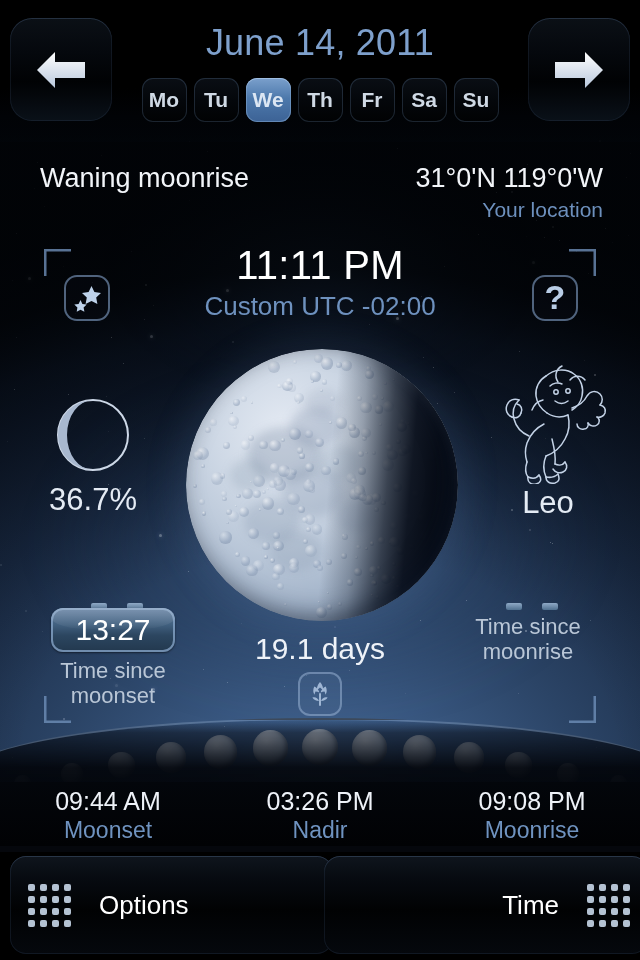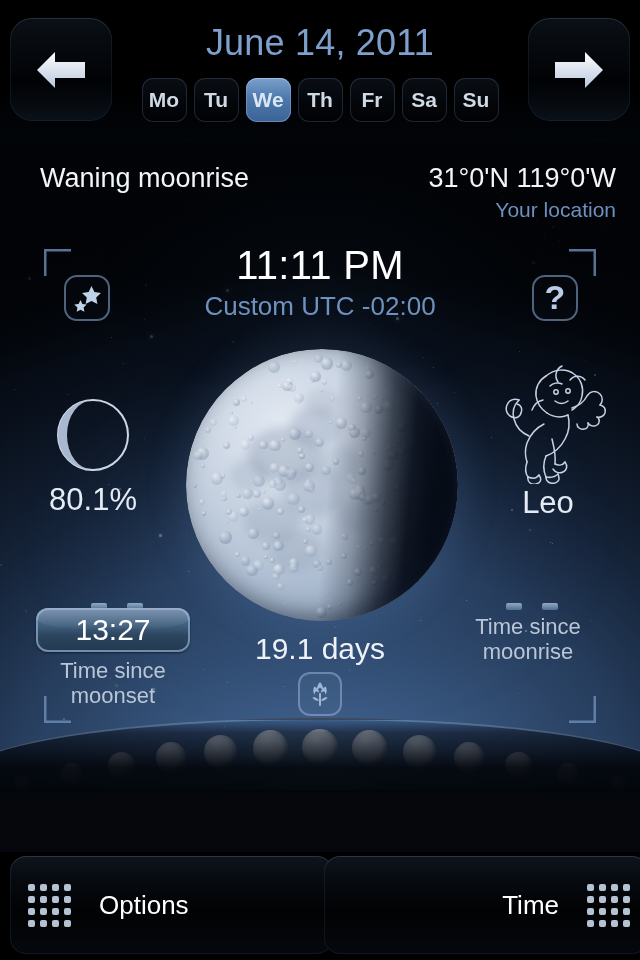--- a/index.html
+++ b/index.html
@@ -72,21 +72,21 @@
   }
   .wd.active{
     color:#dbe6f3;
     background:linear-gradient(180deg,#7ba0cc 0%,#4d79ac 46%,#3c6295 100%);
     box-shadow:inset 0 1px 0 rgba(200,225,255,.45), inset 0 0 0 1px rgba(130,165,205,.55);
   }
 
   
   .info{position:absolute;top:162px;width:640px;height:64px;}
   .info-l{position:absolute;left:40px;top:0;text-align:left;}
-  .info-r{position:absolute;right:24px;top:0;text-align:right;}
+  .info-r{position:absolute;right:37px;top:0;text-align:right;}
   .info-val{font-size:27px;color:#f2f5f9;line-height:32px;white-space:nowrap;}
   .info-lab{font-size:21px;color:#6d90bd;line-height:26px;margin-top:3px;white-space:nowrap;}
 
   
   .clock{
     position:absolute;left:0;top:243px;width:640px;text-align:center;
     font-size:40px;color:#fff;letter-spacing:.3px;
   }
   .tz{
     position:absolute;left:0;top:291px;width:640px;text-align:center;
@@ -149,21 +149,21 @@
   .zod-lab{
     position:absolute;left:455px;top:485px;width:186px;text-align:center;
     font-size:31px;color:#e4ebf4;
   }
 
   
   .pillwrap{position:absolute;width:200px;text-align:center;}
   #pill-moonset{left:13px;top:608px;}
   #pill-moonrise{left:428px;top:608px;}
   .pill{
-    position:relative;margin:0 auto;height:44px;border-radius:12px;width:154px;
+    position:relative;margin:0 auto;height:44px;border-radius:12px;width:124px;
     display:flex;align-items:center;justify-content:center;
     background:linear-gradient(180deg,#5d7b9e 0%,#41607f 38%,#2c4660 62%,#22384e 100%);
     box-shadow:inset 0 0 0 2px rgba(132,163,198,.80), 0 1px 2px rgba(0,0,0,.5);
     overflow:hidden;
   }
   .pill::after{
     content:"";position:absolute;left:0;top:0;width:100%;height:48%;
     background:linear-gradient(180deg,rgba(255,255,255,.20),rgba(255,255,255,.02));
     border-radius:12px 12px 40% 40%/12px 12px 14px 14px;
   }
@@ -667,21 +667,21 @@
         <div class="crater" style="left: 143.8px; top: 46.8px; width: 5px; height: 5px; background: radial-gradient(circle at 34% 30%, rgba(255, 255, 255, 0.27) 0%, rgba(120, 140, 170, 0.12) 58%, rgba(70, 88, 116, 0.1) 100%);"></div>
       </div>
     <div class="moon-terminator"></div>
     <div class="moon-limb"></div>
   </div>
 
   <svg id="phase-disc" viewBox="0 0 74 74">
     <circle cx="37" cy="37" r="35" fill="none" stroke="#cdd8e7" stroke-width="2"></circle>
     <path d="M37 2 A35 35 0 1 0 37 72 A26 35 0 1 1 37 2 Z" fill="#a8b8cf"></path>
   </svg>
-  <div class="phase-lab">80.1%</div>
+  <div class="phase-lab">36.7%</div>
 
   <svg id="zodiac" viewBox="0 0 130 124">
     <g fill="none" stroke="#c3d2e6" stroke-width="1.5" stroke-linecap="round" stroke-linejoin="round">
       <path d="M62 16 c8-7 20-8 28-2 c7 5 10 14 8 22 c-1 6-5 11-10 14"></path>
       <path d="M62 16 c-7 4-11 12-10 20 c1 7 5 13 11 17"></path>
       <path d="M63 53 c6 4 14 5 21 2"></path>
       <path d="M66 26 c3-3 8-4 12-2"></path>
       <circle cx="72" cy="32" r="2.2"></circle>
       <circle cx="84" cy="31" r="2.2"></circle>
       <path d="M71 41 c4 3 9 3 13 0"></path>
@@ -756,20 +756,34 @@
         <div class="arc-moon" style="left: 352px; top: 18.4px; width: 35.4px; height: 35.4px; opacity: 0.98;"></div>
         <div class="arc-moon" style="left: 402.6px; top: 23px; width: 33.5px; height: 33.5px; opacity: 0.94;"></div>
         <div class="arc-moon" style="left: 453.8px; top: 30.3px; width: 30.4px; height: 30.4px; opacity: 0.87;"></div>
         <div class="arc-moon" style="left: 505.4px; top: 39.9px; width: 26.5px; height: 26.5px; opacity: 0.78;"></div>
         <div class="arc-moon" style="left: 557.4px; top: 51px; width: 21.9px; height: 21.9px; opacity: 0.67;"></div>
         <div class="arc-moon" style="left: 609.5px; top: 62.9px; width: 17px; height: 17px; opacity: 0.55;"></div>
       </div>
     <div class="horizon"></div>
   </div>
 
+  <div class="btimes">
+    <div class="bt" id="bt-moonset">
+      <div class="t">09:44 AM</div>
+      <div class="l">Moonset</div>
+    </div>
+    <div class="bt" id="bt-nadir">
+      <div class="t">03:26 PM</div>
+      <div class="l">Nadir</div>
+    </div>
+    <div class="bt" id="bt-moonrise">
+      <div class="t">09:08 PM</div>
+      <div class="l">Moonrise</div>
+    </div>
+  </div>
 
   <div class="footer">
     <div class="fbtn" id="options-btn">
       <div class="dotgrid">
           <i></i>
           <i></i>
           <i></i>
           <i></i>
           <i></i>
           <i></i>

